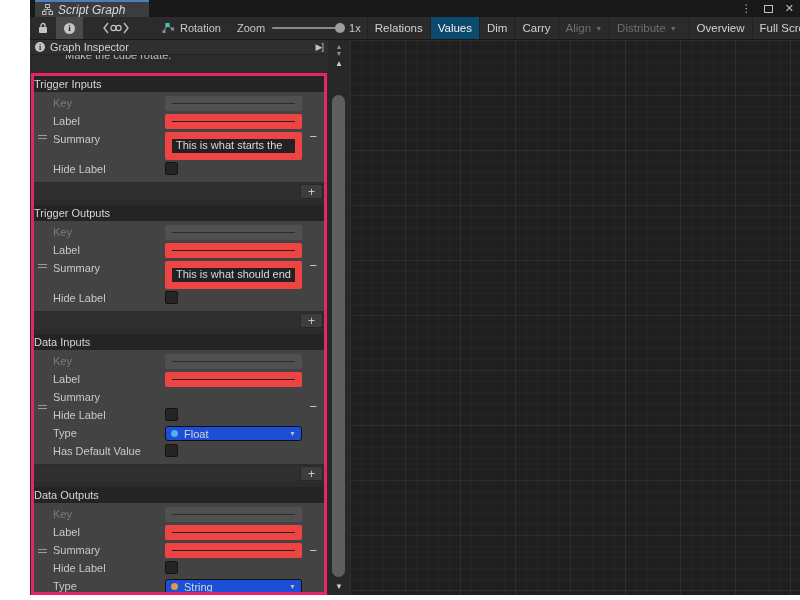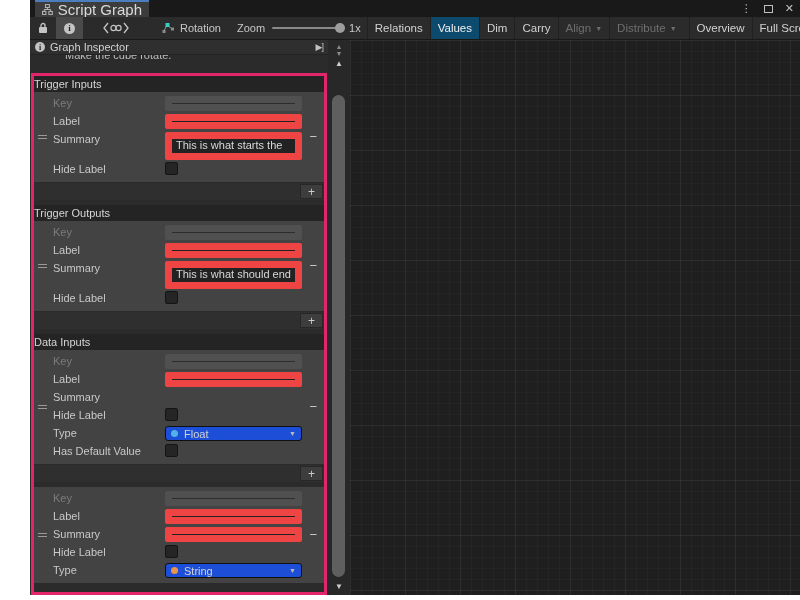--- a/index.html
+++ b/index.html
@@ -5,21 +5,21 @@
   * { margin:0; padding:0; box-sizing:border-box; }
   html,body { width:800px; height:600px; background:#ffffff; overflow:hidden;
     font-family:"Liberation Sans", sans-serif; }
   .window { position:absolute; left:30px; top:0; width:770px; height:595px;
     background:#191919; overflow:hidden; font-size:11px; color:#c8c8c8; }
 
   
   .titlebar { position:relative; height:17px; background:#191919; }
   .tab { position:absolute; left:5px; top:0; width:114px; height:17px; background:#3c3c3c;
     border-top:2px solid #4c7dbd; display:flex; align-items:center; gap:5px; padding:0 7px; }
-  .tab-title { color:#dadada; font-size:15px; white-space:nowrap; }
+  .tab-title { color:#dadada; font-size:12px; white-space:nowrap;font-style:italic; }
   .tb-controls { position:absolute; right:6px; top:0; height:17px; display:flex;
     align-items:center; gap:12px; color:#c0c0c0; font-size:11px; }
   .tb-controls span { cursor:default; }
   .maxi { display:inline-block; width:9px; height:8px; border:1.5px solid #c0c0c0; }
 
   
   .toolbar { position:relative; height:23px; background:#2b2b2b; display:flex;
     align-items:stretch; border-bottom:1px solid #191919; }
   .tool-left { display:flex; align-items:center; }
   .icon-btn { height:100%; display:flex; align-items:center; padding:0 8px; }
@@ -322,20 +322,21 @@
                 <i></i>
                 <i></i>
               </div>
               <div class="minus-btn">−</div>
             </div>
             <div class="add-row">
               <div class="add-btn">+</div>
             </div>
           </div>
           <div class="section">
+            <div class="sec-header">Data Outputs</div>
             <div class="sec-items">
               <div class="row">
                 <span class="row-label dim">Key</span>
                 <div class="fieldpos">
                   <div class="tfield disabled">string</div>
                 </div>
               </div>
               <div class="row">
                 <span class="row-label">Label</span>
                 <div class="fieldpos">

